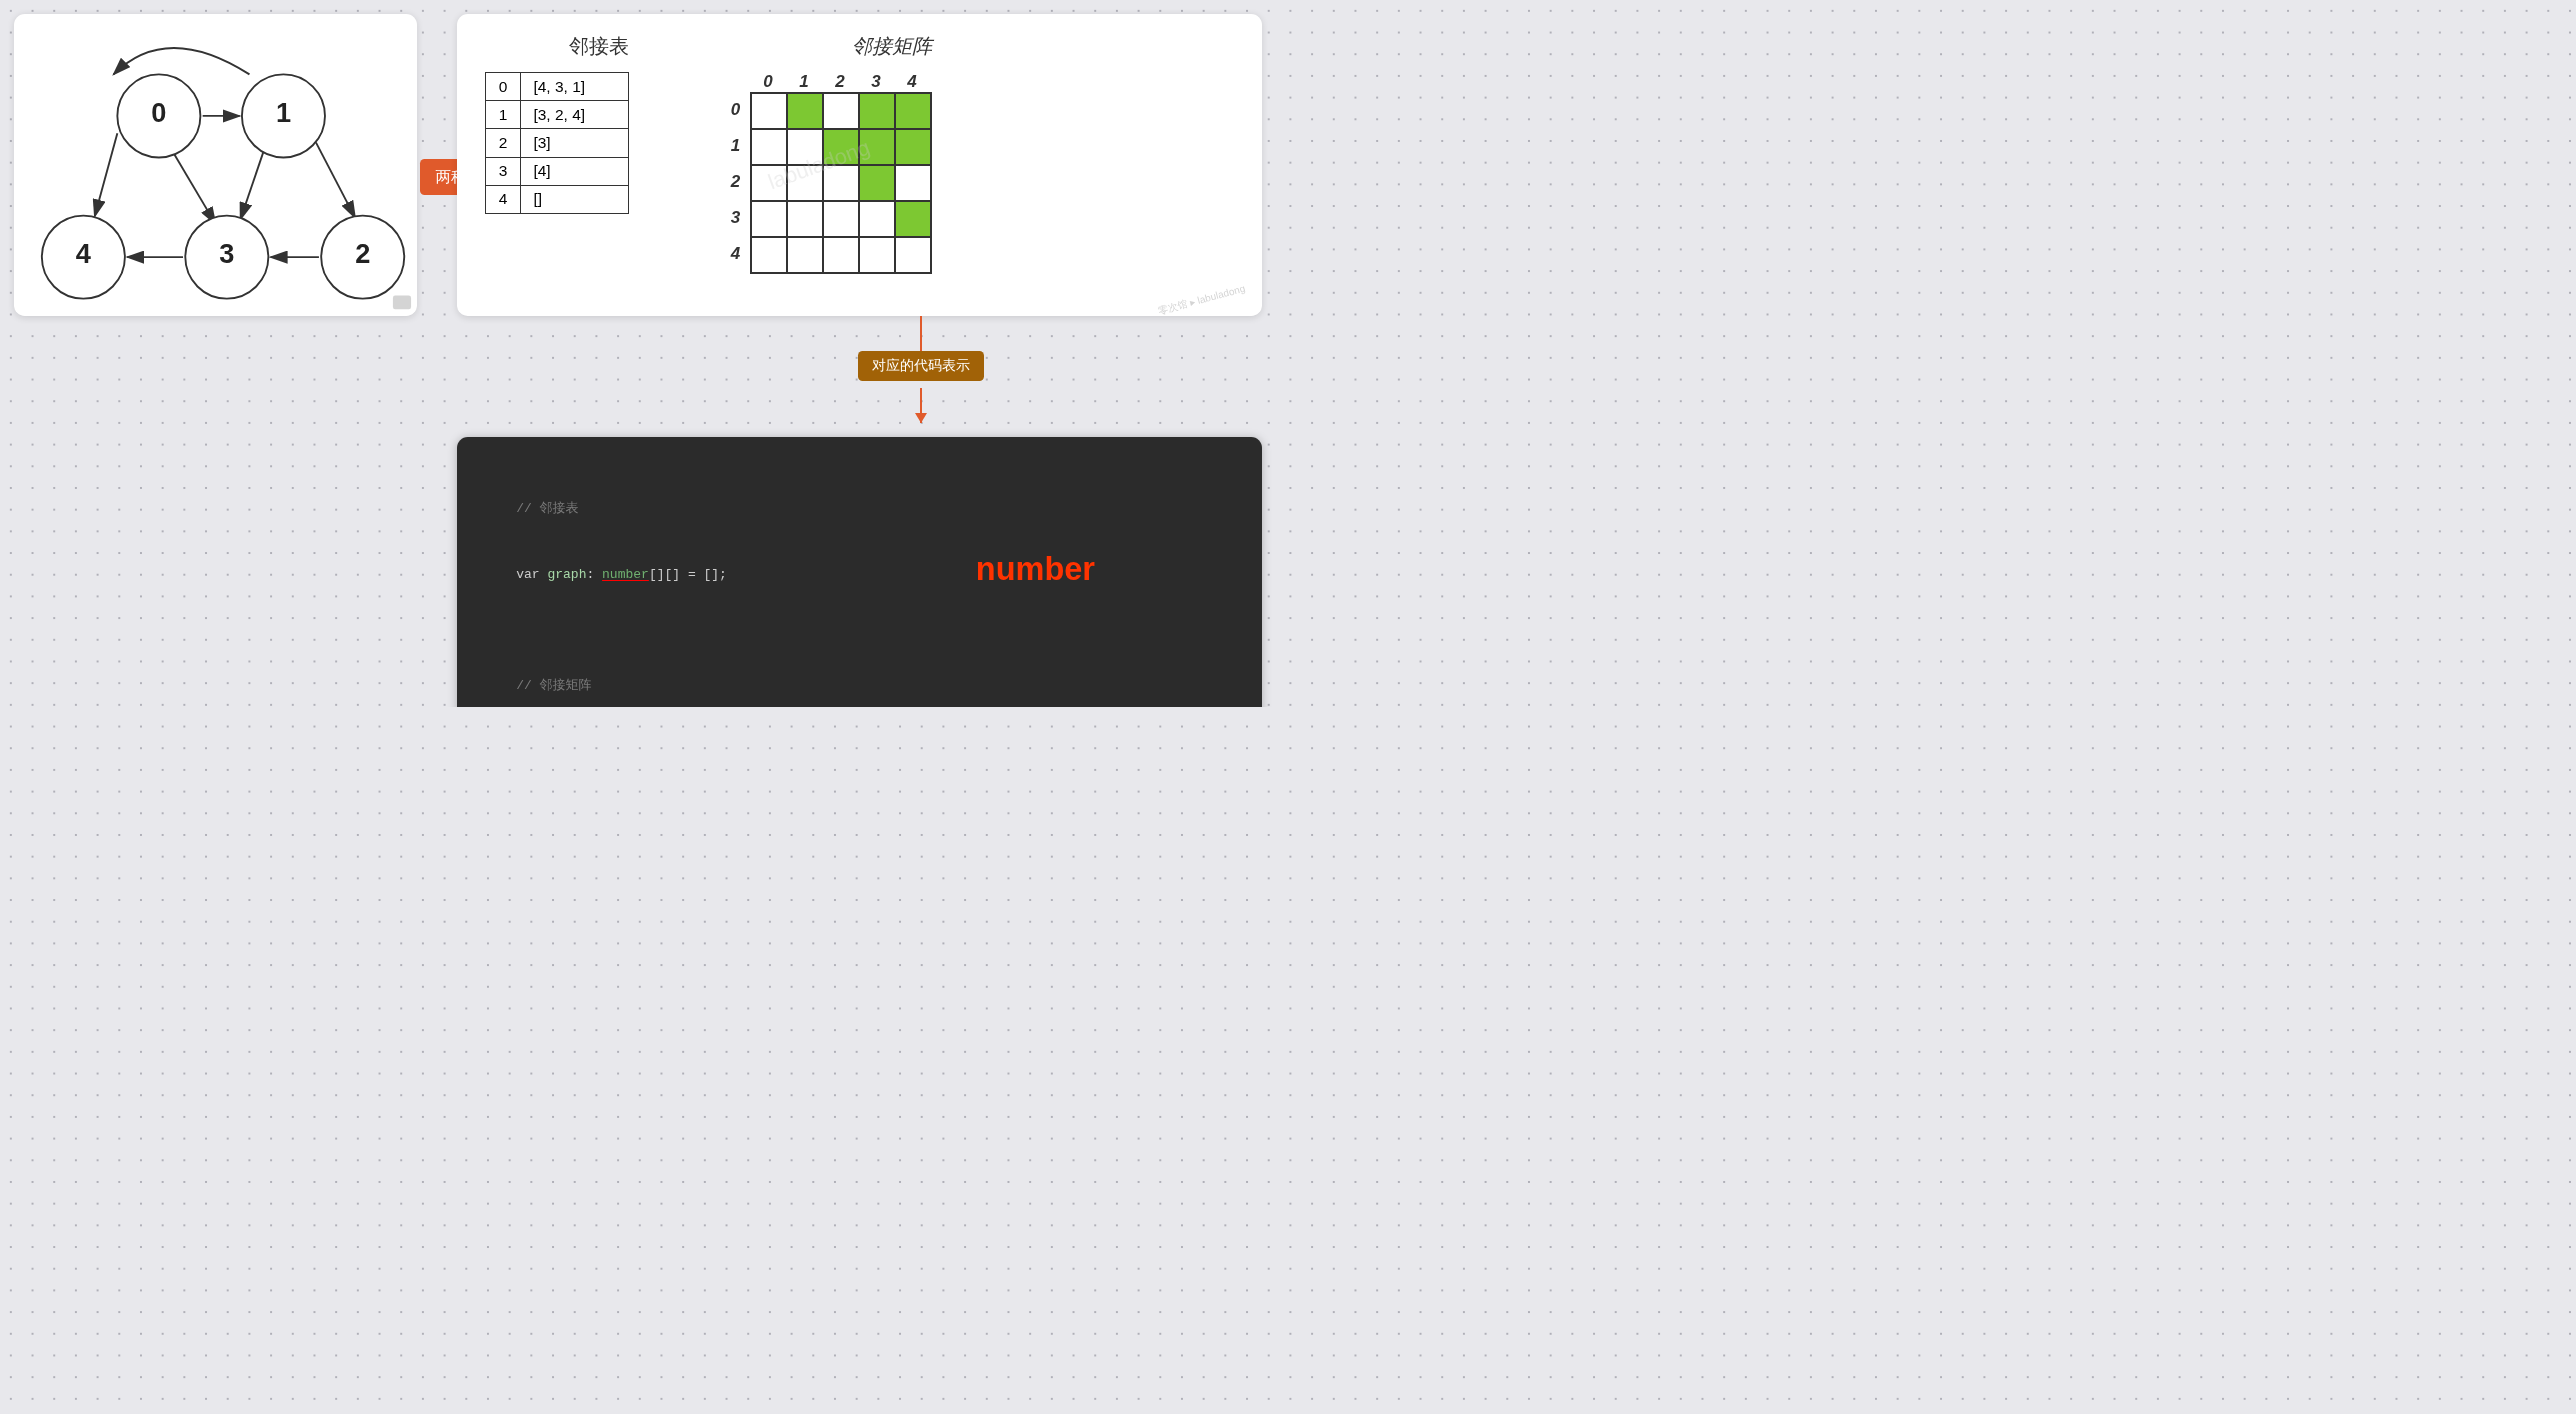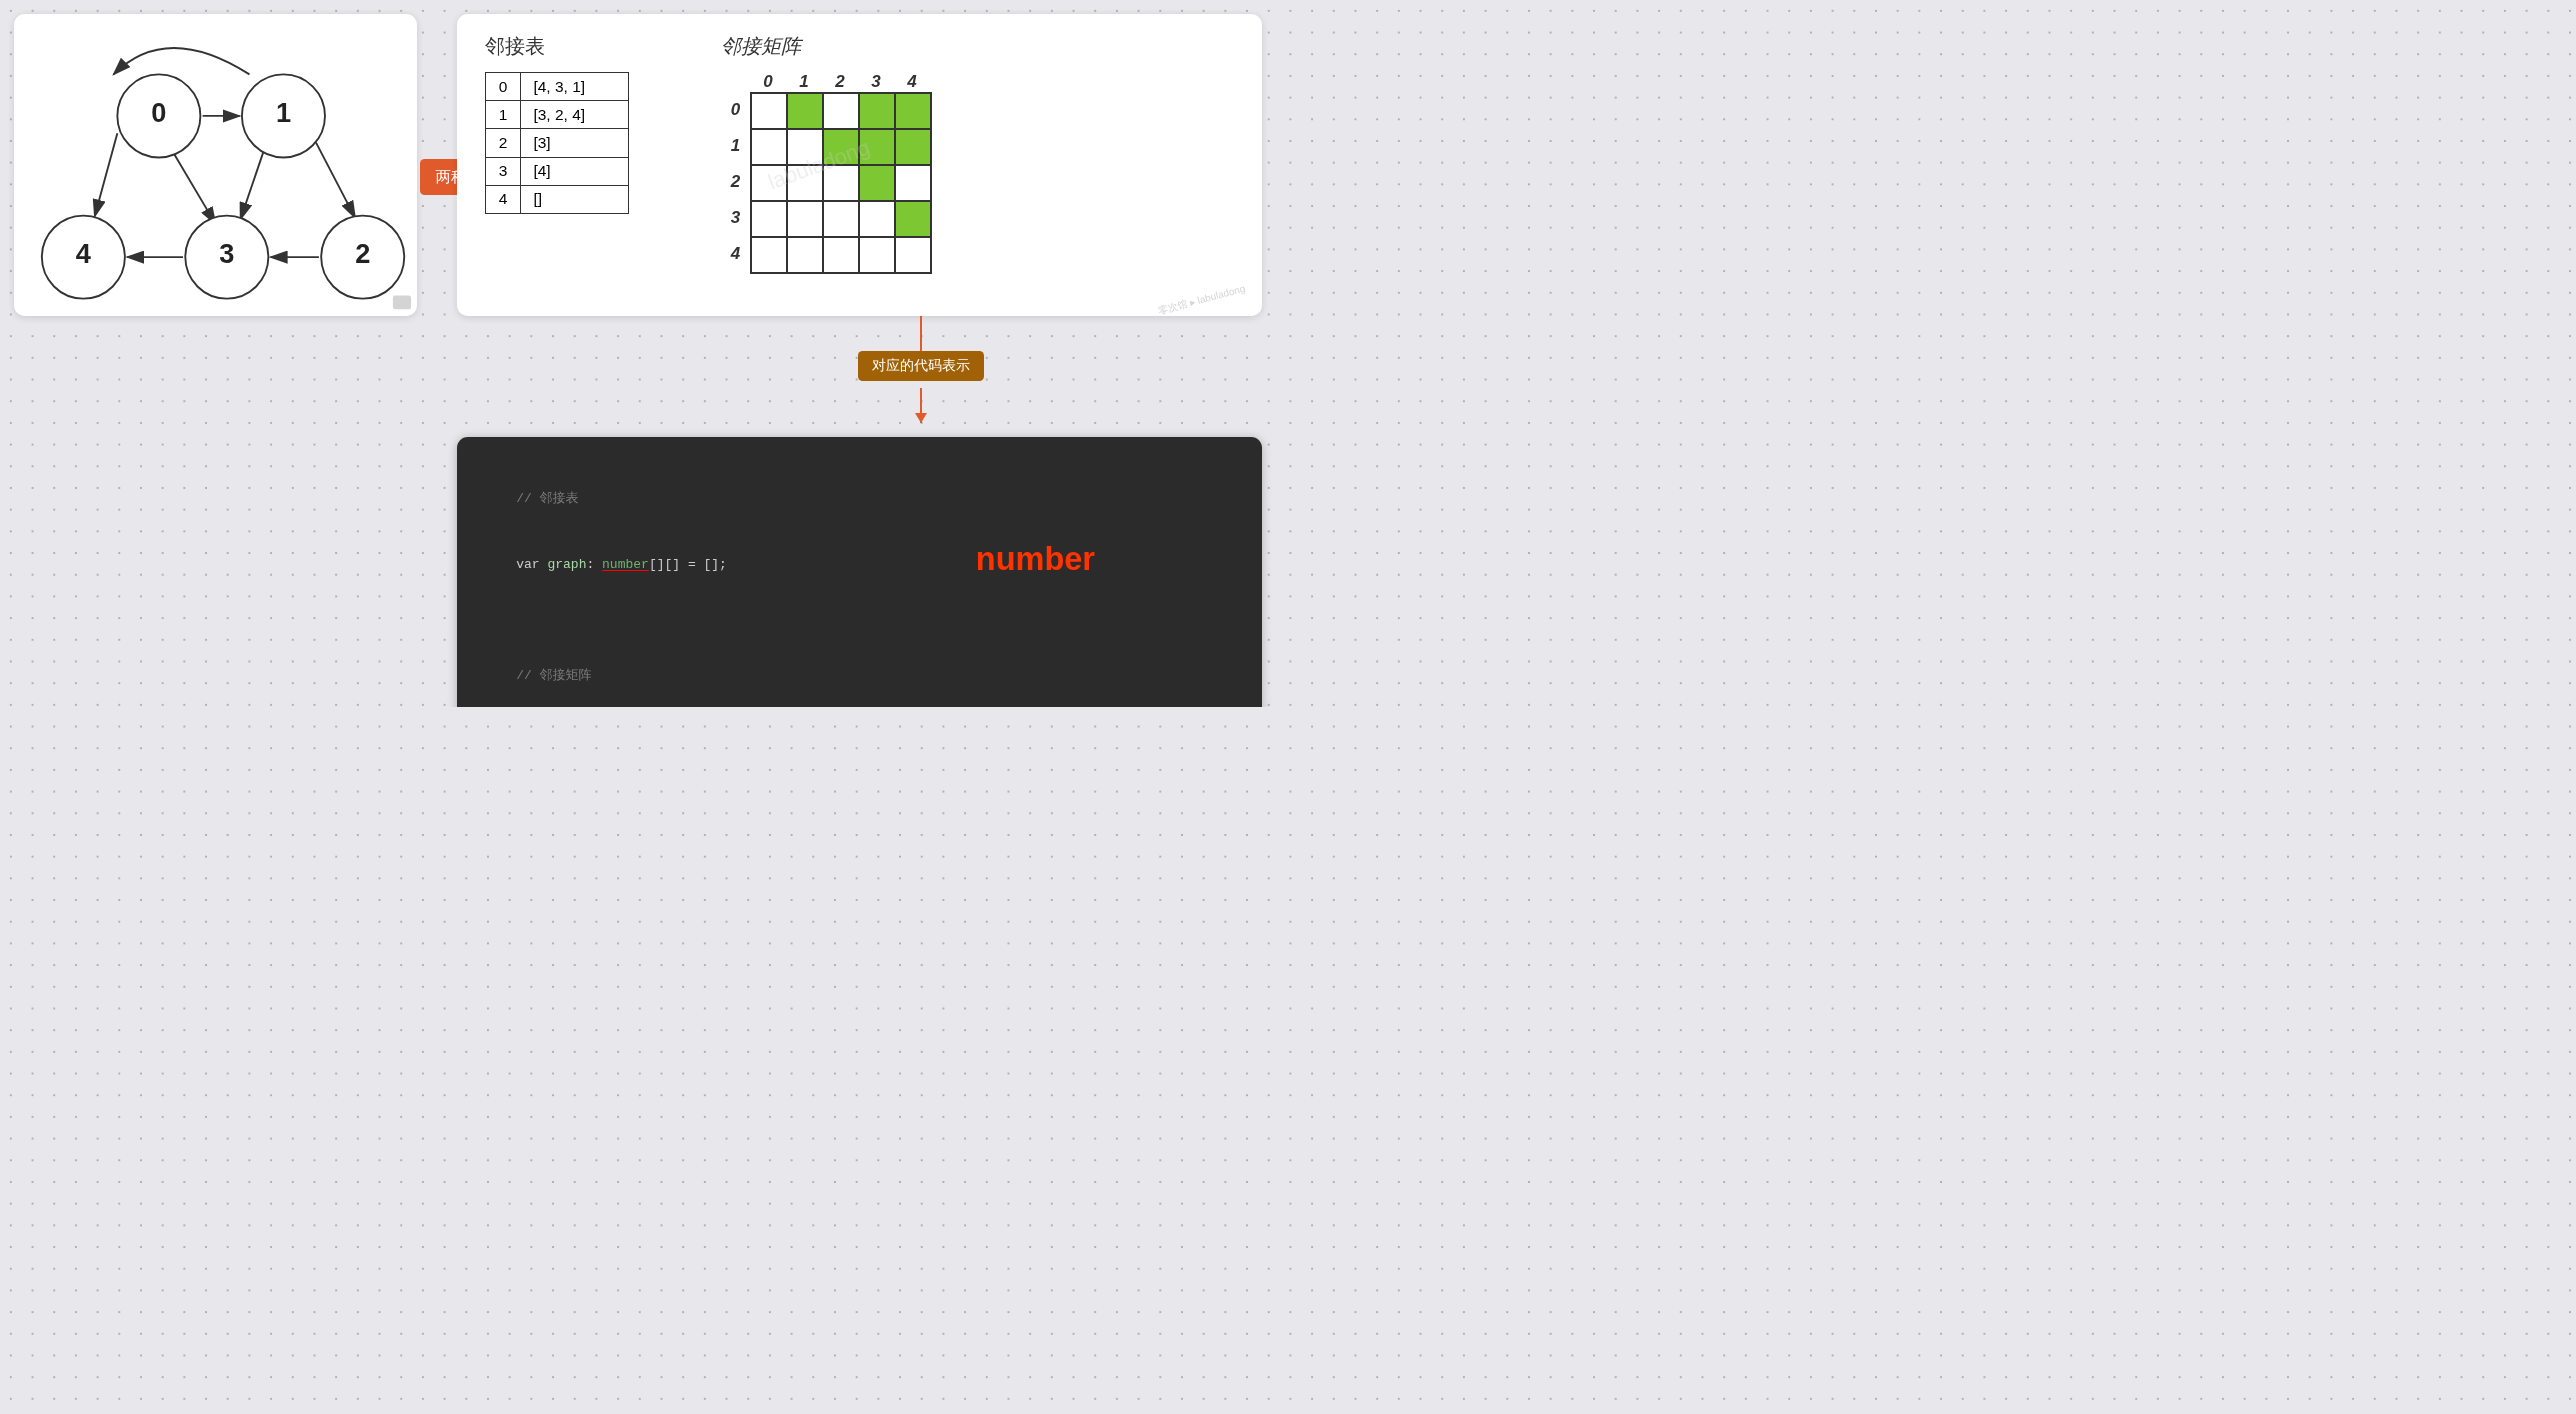--- a/index.html
+++ b/index.html
@@ -57,21 +57,21 @@
 
     .adj-matrix-section {
       flex: 0 0 auto;
       font-style: italic;
     }
 
     .section-title {
       font-size: 20px;
       font-weight: 500;
       color: #333;
-      text-align: left;
+      text-align: right;
       margin-bottom: 12.4px;
     }
 
     .adj-table {
       border-collapse: collapse;
     }
 
     .adj-table td {
       border: 1.5px solid #333;
       padding: 4.6px 10.8px;
@@ -218,21 +218,21 @@
 
     
     .code-panel {
       position: absolute;
       left: 457px;
       top: 437px;
       width: 805px;
       background: #2b2b2b;
       border-radius: 10.8px;
       box-shadow: 0 1.5px 9.3px rgba(0,0,0,0.25);
-      padding: 29px 28px;
+      padding: 39px 28px;
       color: #ccc;
       font-family: 'Courier New', Courier, monospace;
     }
 
     .code-line {
       font-size: 13px;
       line-height: 1.7;
       white-space: pre;
     }
 

